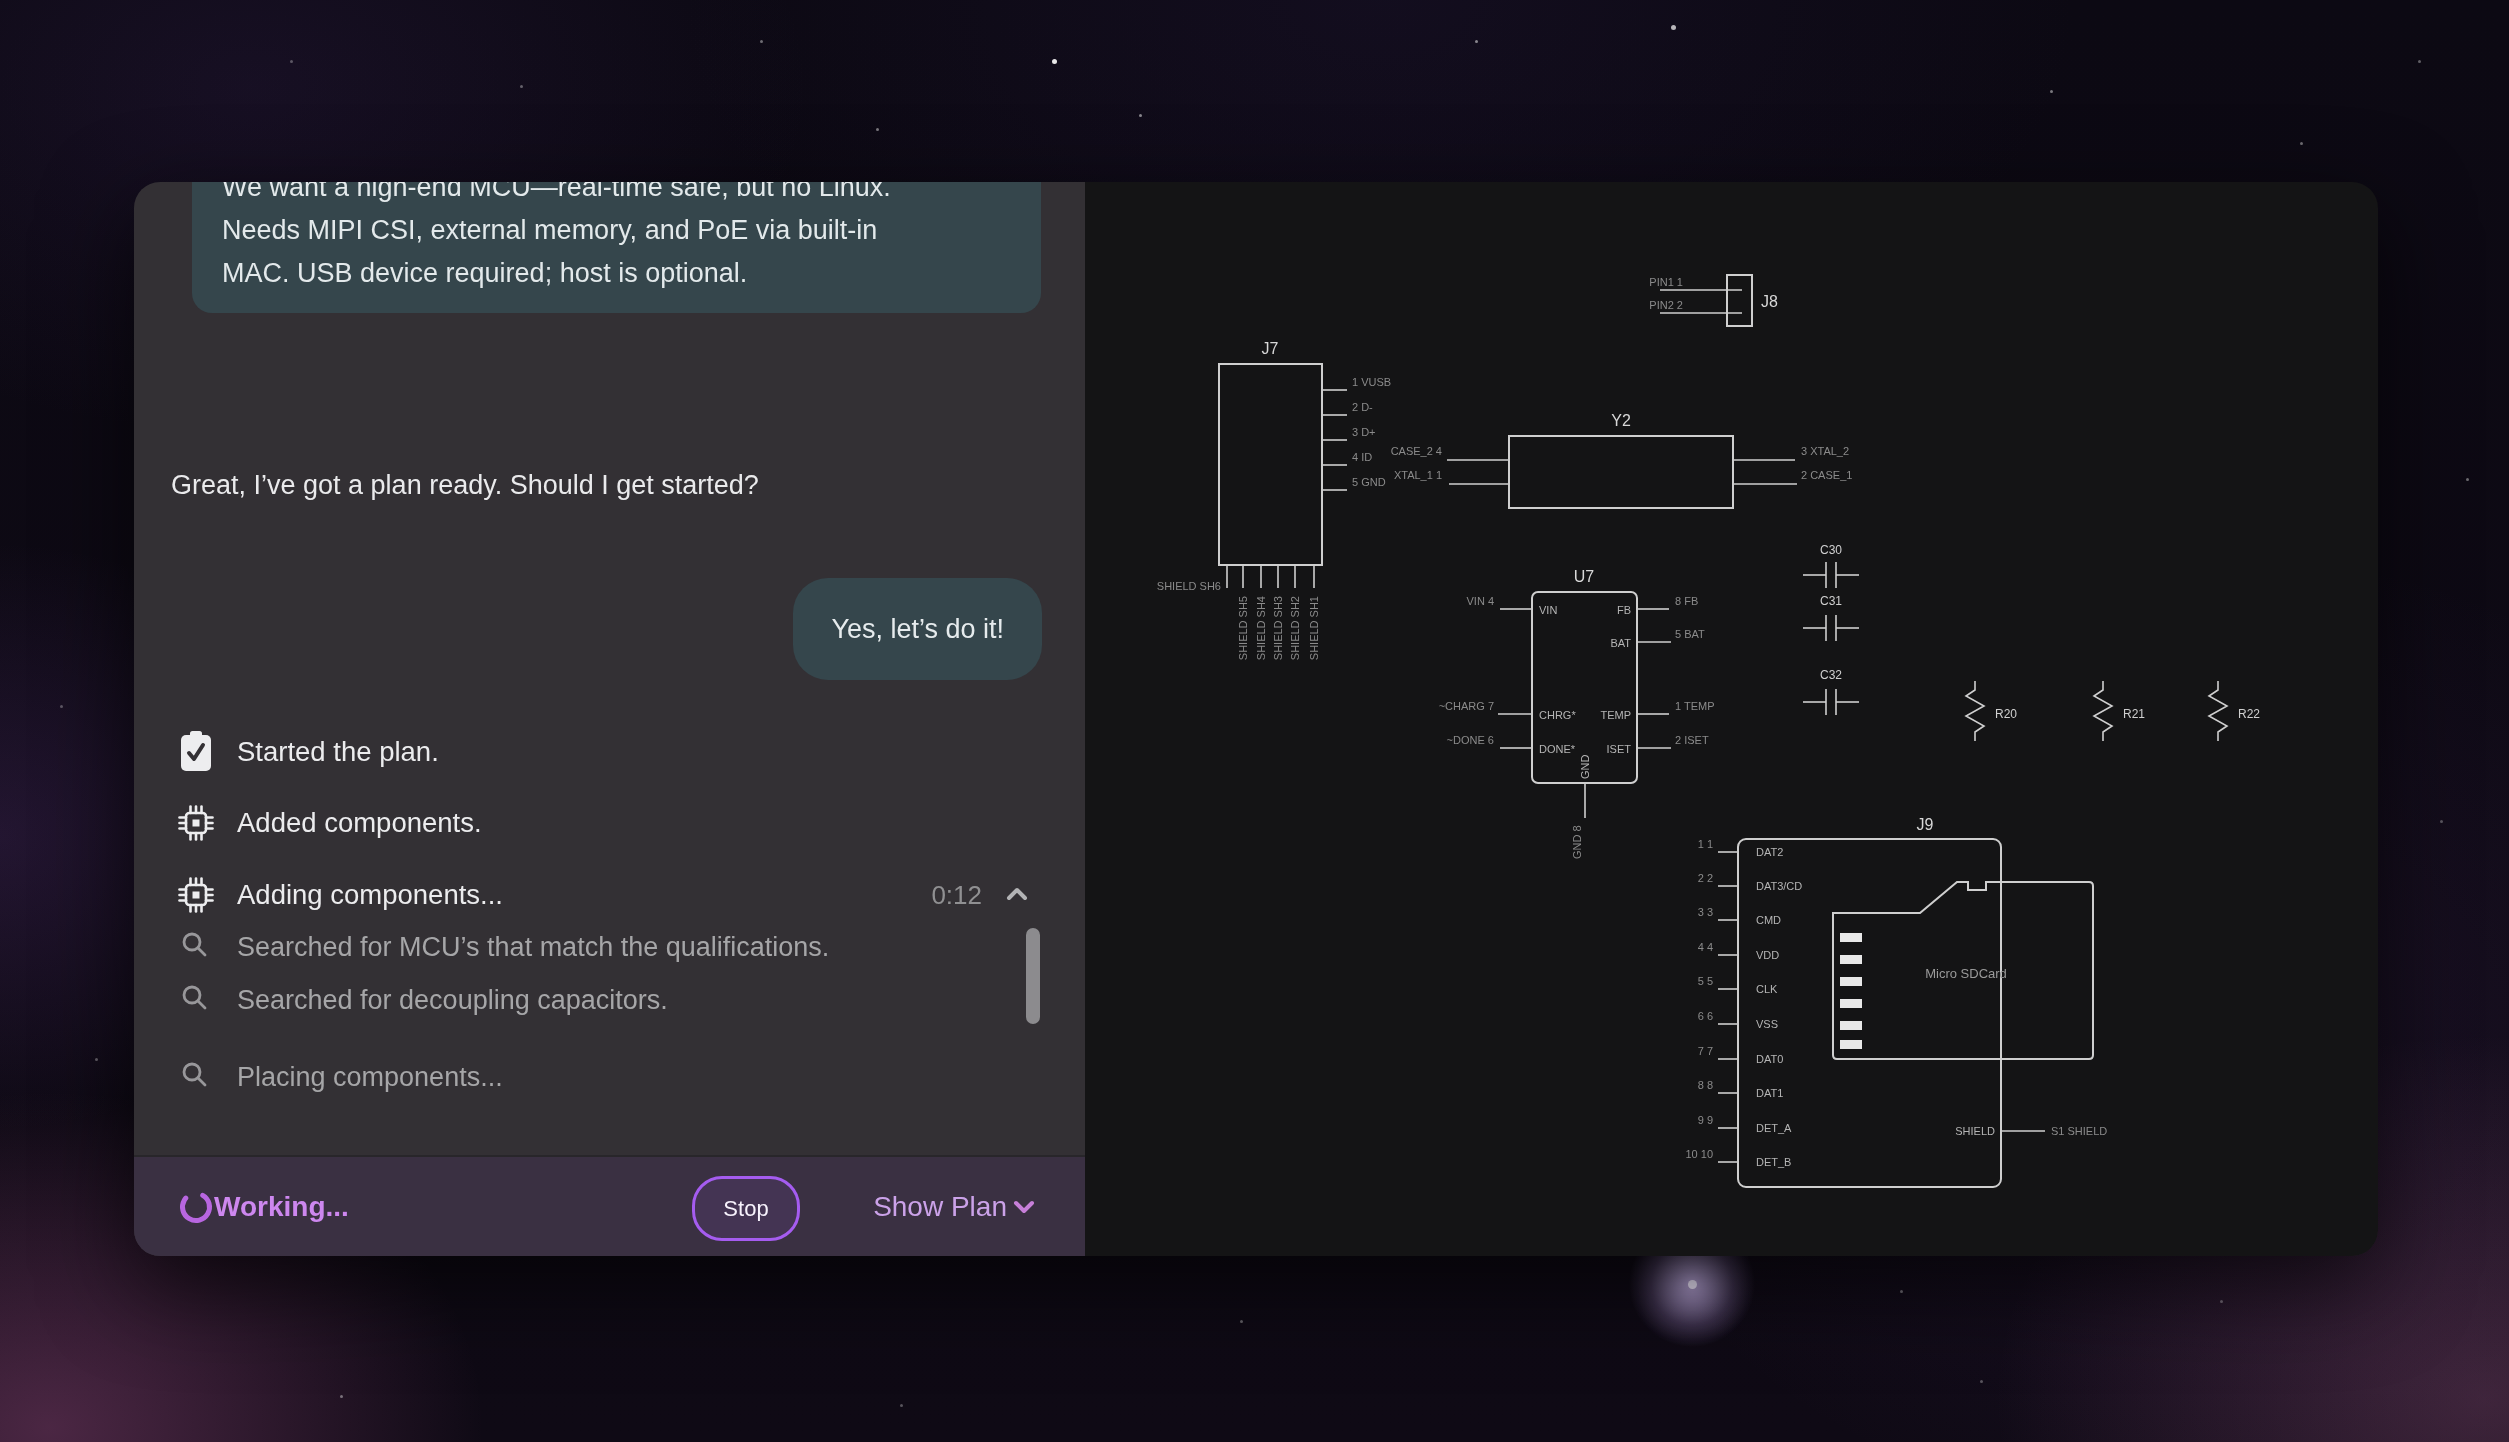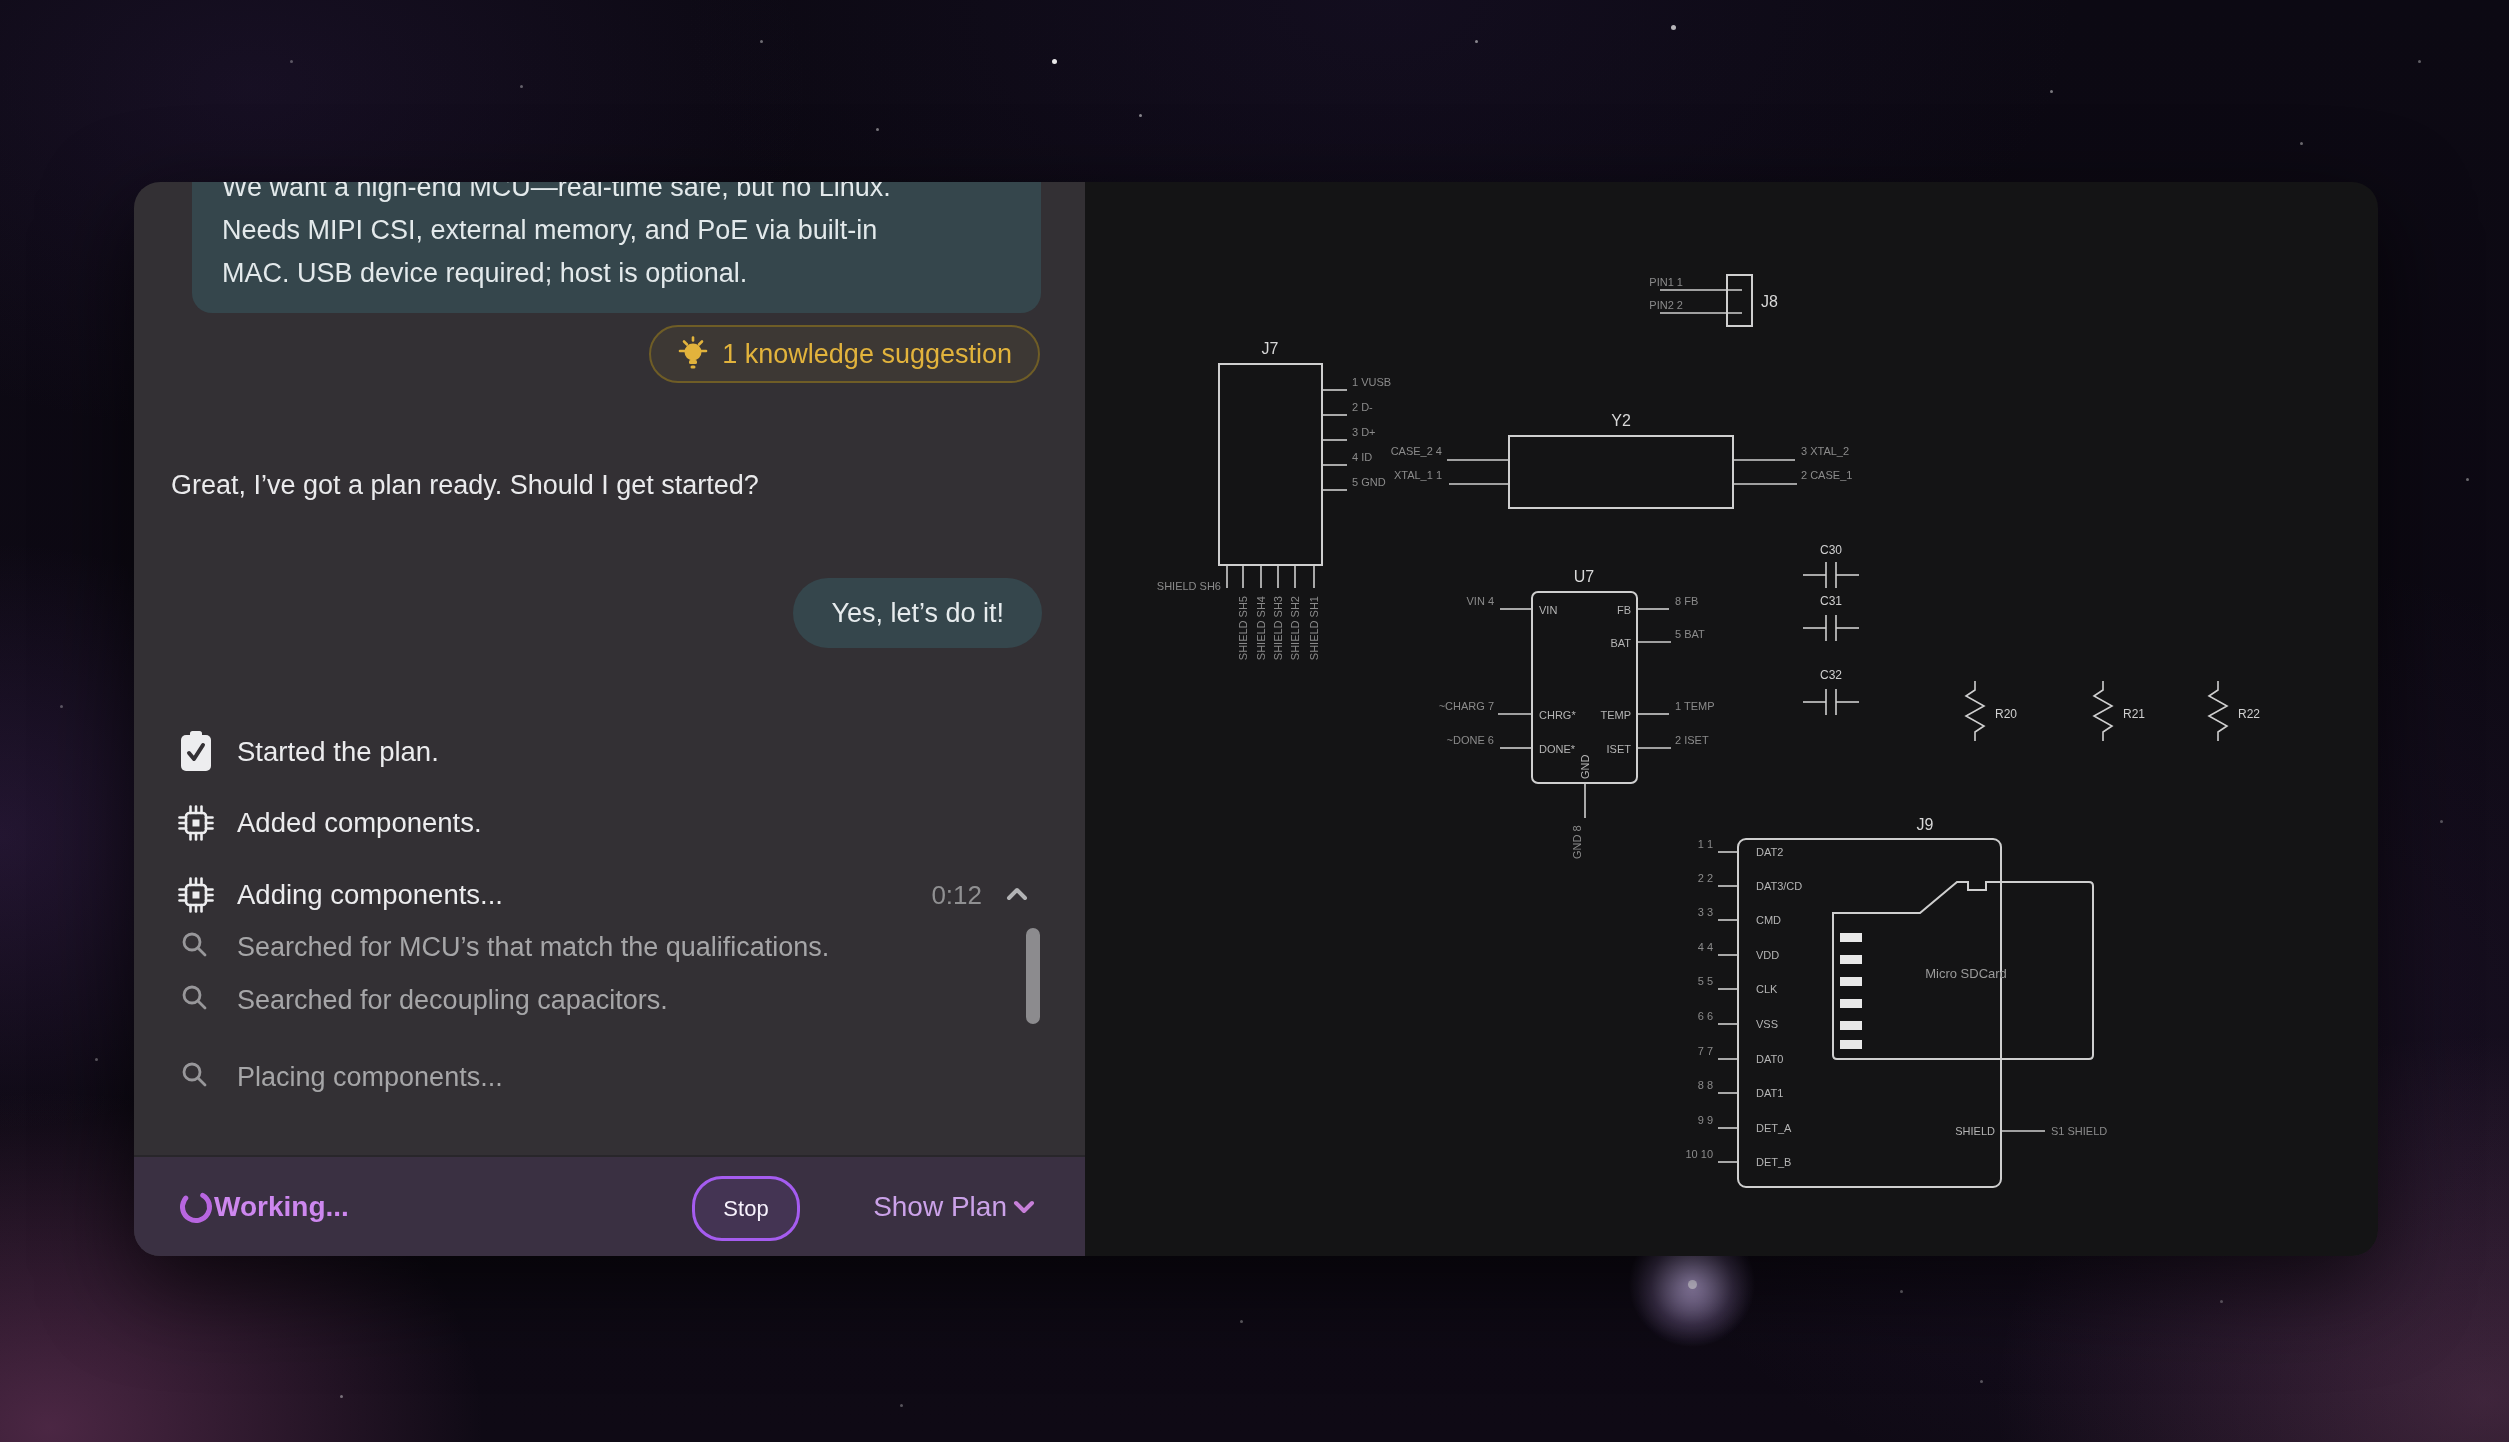--- a/index.html
+++ b/index.html
@@ -41,21 +41,21 @@
 
   
   .bubble-req{position:absolute;left:58px;right:44px;top:-32px;background:#35464c;border-radius:20px;
     padding:16px 30px 18px 30px;color:#e3e9eb;font-size:27px;line-height:43px;}
   .bubble-req div{white-space:nowrap;}
   .pill{position:absolute;right:45px;top:143px;height:54px;display:inline-flex;align-items:center;gap:13px;
     padding:0 26px;border:2px solid #6f5d26;border-radius:30px;background:rgba(226,179,60,.06);
     color:#e2b33c;font-size:27px;}
   .assistant-msg{position:absolute;left:37px;top:288px;color:#eaeaec;font-size:27px;white-space:nowrap;}
   .bubble-yes{position:absolute;right:43px;top:396px;height:70px;border-radius:35px;background:#35464c;
-    color:#e6ebed;font-size:27px;display:inline-flex;align-items:center;padding:0 38px;}
+    color:#e6ebed;font-size:27px;display:inline-flex;align-items:center;padding:16px 38px;}
   .step-row{position:absolute;left:0;width:100%;height:44px;display:flex;align-items:center;}
   .step-row .icon-box{position:absolute;left:42px;width:40px;height:44px;display:flex;align-items:center;justify-content:center;}
   .step-label{position:absolute;left:103px;color:#ececee;font-size:27.5px;white-space:nowrap;}
   .sub-label{position:absolute;left:103px;color:#a6a6a8;font-size:27px;white-space:nowrap;}
   .sub-icon{position:absolute;left:46px;}
   .timer{position:absolute;right:103px;color:#909092;font-size:26px;}
   .chev-up{position:absolute;right:55px;top:10px;}
   .scroll-thumb{position:absolute;left:892px;top:746px;width:14px;height:96px;border-radius:7px;background:#8c8b8e;}
 
   
@@ -87,35 +87,20 @@
 <div class="window">
 
   <div class="chat-panel">
 
     <div class="bubble-req">
       <div>We want a high-end MCU—real-time safe, but no Linux.</div>
       <div>Needs MIPI CSI, external memory, and PoE via built-in</div>
       <div>MAC. USB device required; host is optional.</div>
     </div>
 
-    <div class="pill">
-      <svg width="32" height="36" viewBox="0 0 32 36">
-        <g stroke="#e2b33c" stroke-width="2.6" stroke-linecap="round">
-          <line x1="3" y1="15" x2="7.5" y2="15"></line>
-          <line x1="24.5" y1="15" x2="29" y2="15"></line>
-          <line x1="7" y1="5.5" x2="10" y2="8.5"></line>
-          <line x1="25" y1="5.5" x2="22" y2="8.5"></line>
-          <line x1="16" y1="1.5" x2="16" y2="4.5"></line>
-        </g>
-        <circle cx="16" cy="16" r="8.5" fill="#e2b33c"></circle>
-        <rect x="12" y="24" width="8" height="4" rx="1.5" fill="#e2b33c"></rect>
-        <rect x="13.5" y="29.5" width="5" height="3" rx="1.5" fill="#e2b33c"></rect>
-      </svg>
-      <span>1 knowledge suggestion</span>
-    </div>
 
     <div class="assistant-msg">Great, I’ve got a plan ready. Should I get started?</div>
 
     <div class="bubble-yes">
       <span>Yes, let’s do it!</span>
     </div>
 
     <div class="step-row" style="top:548px;">
       <span class="icon-box">
         <svg width="36" height="42" viewBox="0 0 36 42">

